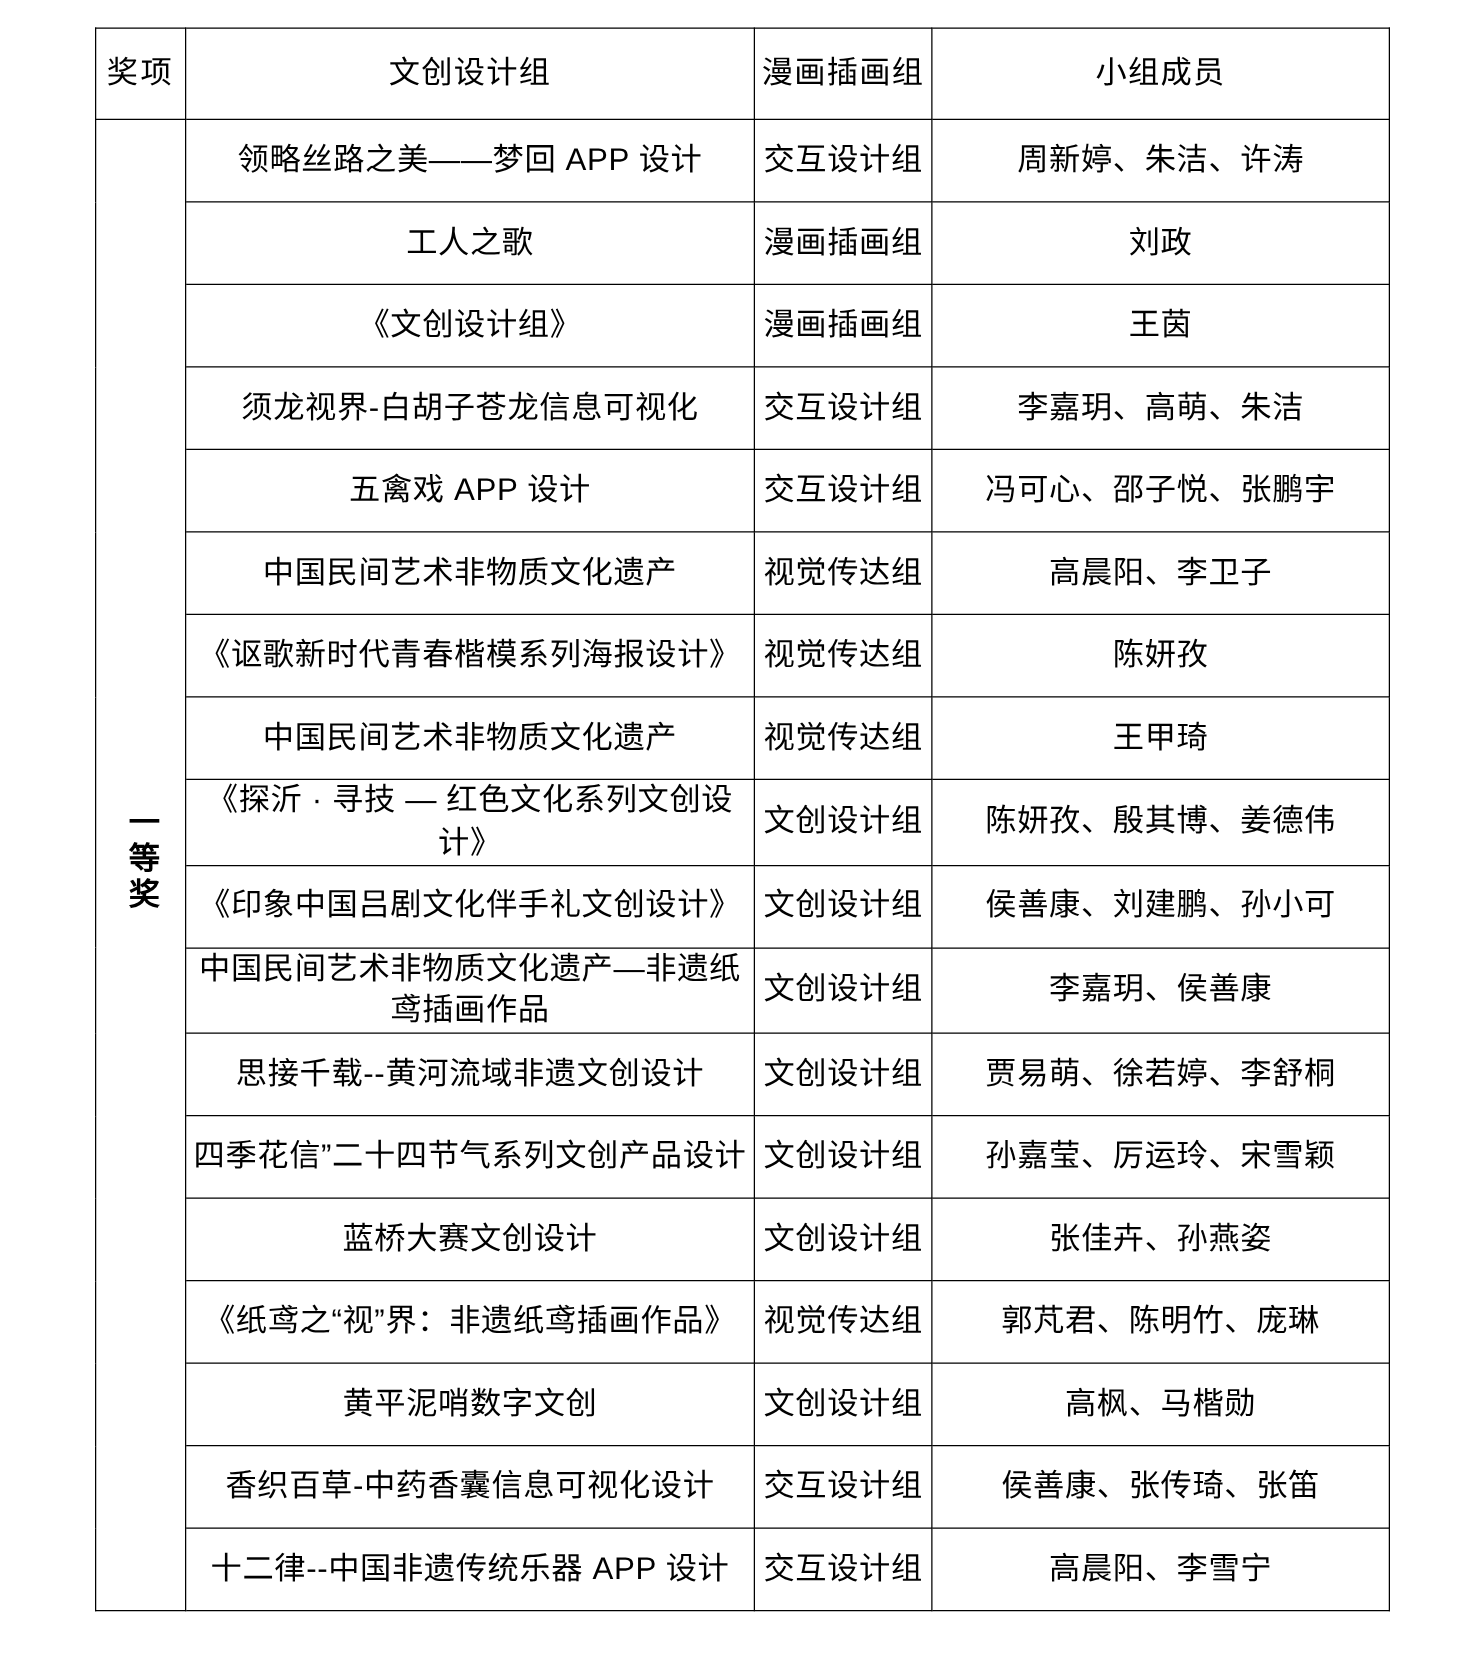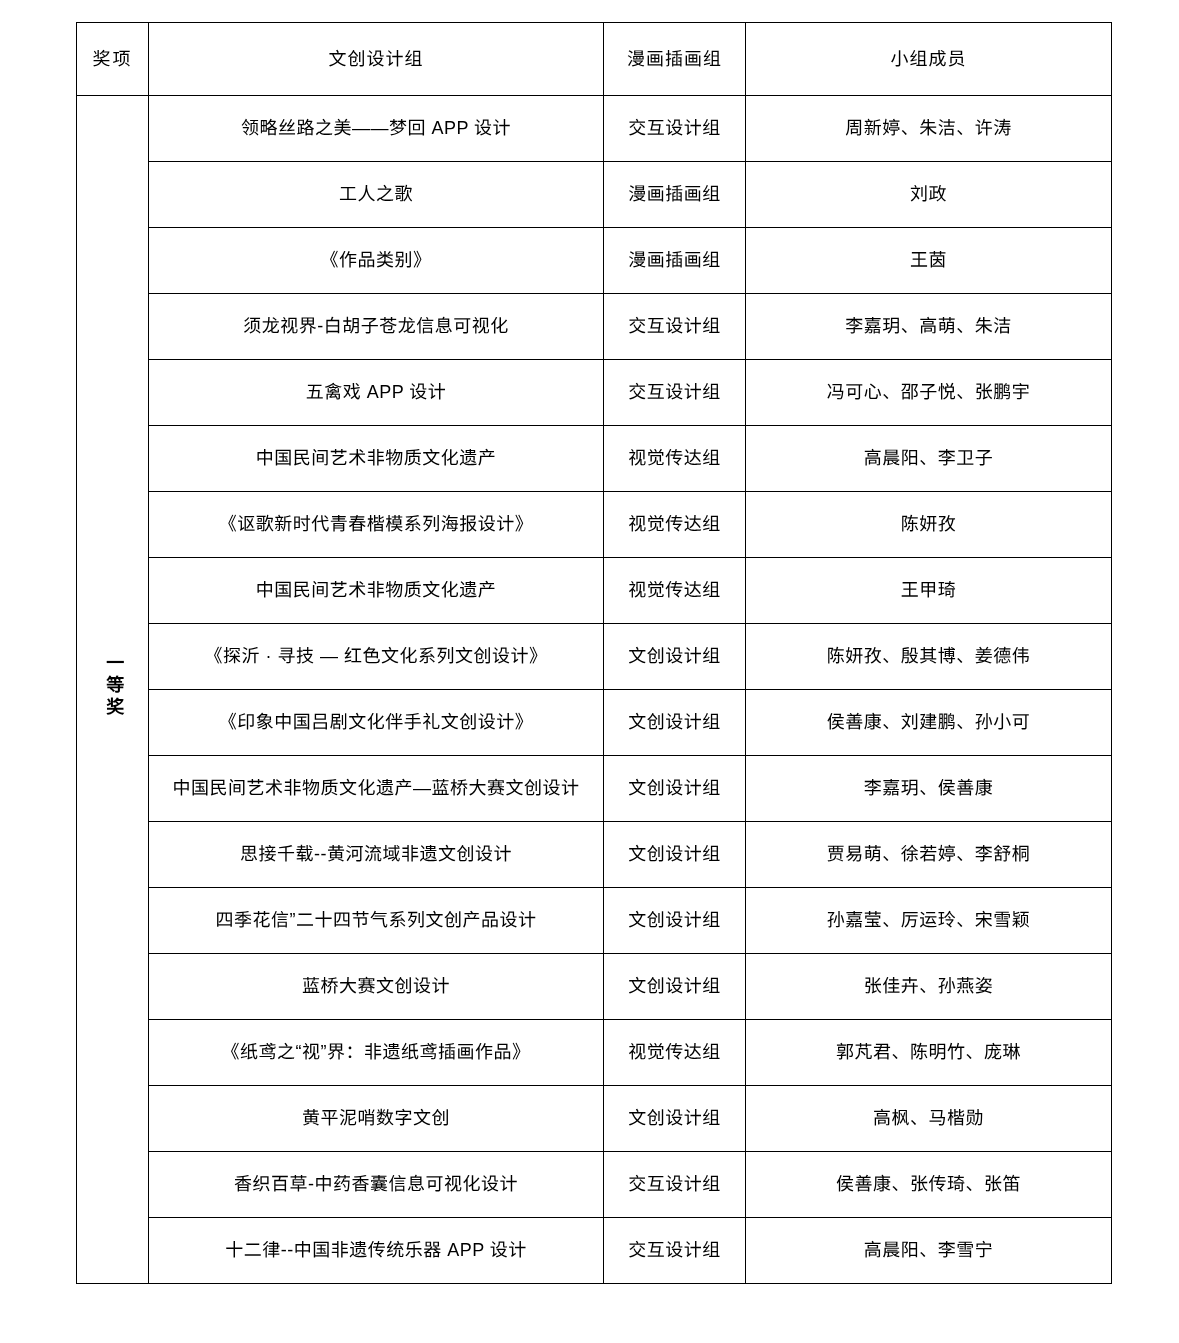--- a/index.html
+++ b/index.html
@@ -26,21 +26,21 @@
     width: 1035px;
     table-layout: fixed;
   }
   table.award-table td,
   table.award-table th {
     border: 1.6px solid #000000;
     padding: 0;
     vertical-align: middle;
     text-align: center;
     font-weight: normal;
-    font-size: 18px;
+    font-size: 25px;
     line-height: 1.35;
   }
   col.c-award   { width: 72px; }
   col.c-title   { width: 455px; }
   col.c-cat     { width: 142px; }
   col.c-members { width: 366px; }
 
   thead th {
     height: 72px;
     font-weight: bold;
@@ -103,21 +103,21 @@
           <td class="title-cell">领略丝路之美——梦回 APP 设计</td>
           <td class="cat-cell">交互设计组</td>
           <td class="members-cell">周新婷、朱洁、许涛</td>
         </tr>
         <tr>
           <td class="title-cell">工人之歌</td>
           <td class="cat-cell">漫画插画组</td>
           <td class="members-cell">刘政</td>
         </tr>
         <tr>
-          <td class="title-cell">《作品类别》</td>
+          <td class="title-cell">《文创设计组》</td>
           <td class="cat-cell">漫画插画组</td>
           <td class="members-cell">王茵</td>
         </tr>
         <tr>
           <td class="title-cell">须龙视界-白胡子苍龙信息可视化</td>
           <td class="cat-cell">交互设计组</td>
           <td class="members-cell">李嘉玥、高萌、朱洁</td>
         </tr>
         <tr>
           <td class="title-cell">五禽戏 APP 设计</td>
@@ -143,21 +143,21 @@
           <td class="title-cell">《探沂 · 寻技 — 红色文化系列文创设计》</td>
           <td class="cat-cell">文创设计组</td>
           <td class="members-cell">陈妍孜、殷其博、姜德伟</td>
         </tr>
         <tr>
           <td class="title-cell">《印象中国吕剧文化伴手礼文创设计》</td>
           <td class="cat-cell">文创设计组</td>
           <td class="members-cell">侯善康、刘建鹏、孙小可</td>
         </tr>
         <tr>
-          <td class="title-cell">中国民间艺术非物质文化遗产—蓝桥大赛文创设计</td>
+          <td class="title-cell">中国民间艺术非物质文化遗产—非遗纸鸢插画作品</td>
           <td class="cat-cell">文创设计组</td>
           <td class="members-cell">李嘉玥、侯善康</td>
         </tr>
         <tr>
           <td class="title-cell">思接千载--黄河流域非遗文创设计</td>
           <td class="cat-cell">文创设计组</td>
           <td class="members-cell">贾易萌、徐若婷、李舒桐</td>
         </tr>
         <tr>
           <td class="title-cell">四季花信”二十四节气系列文创产品设计</td>

